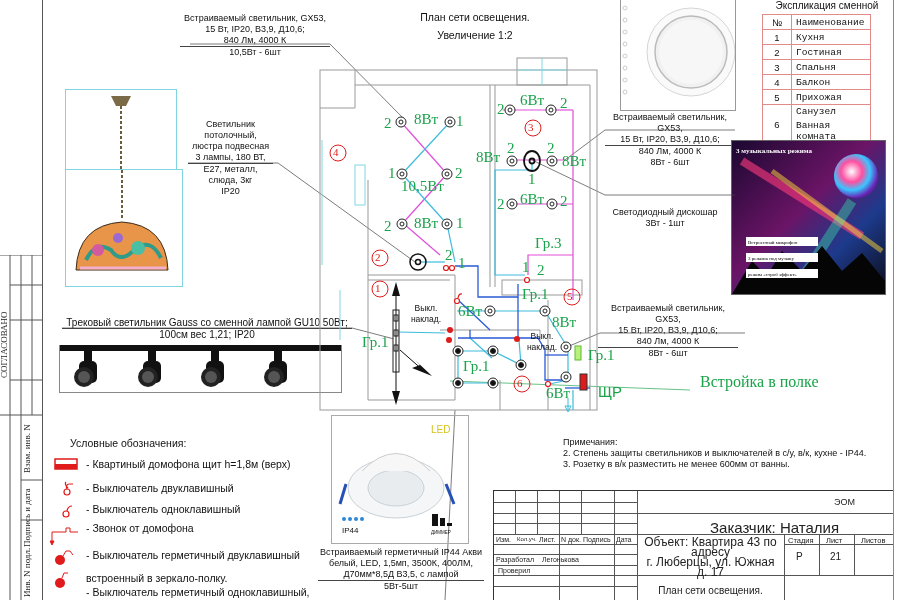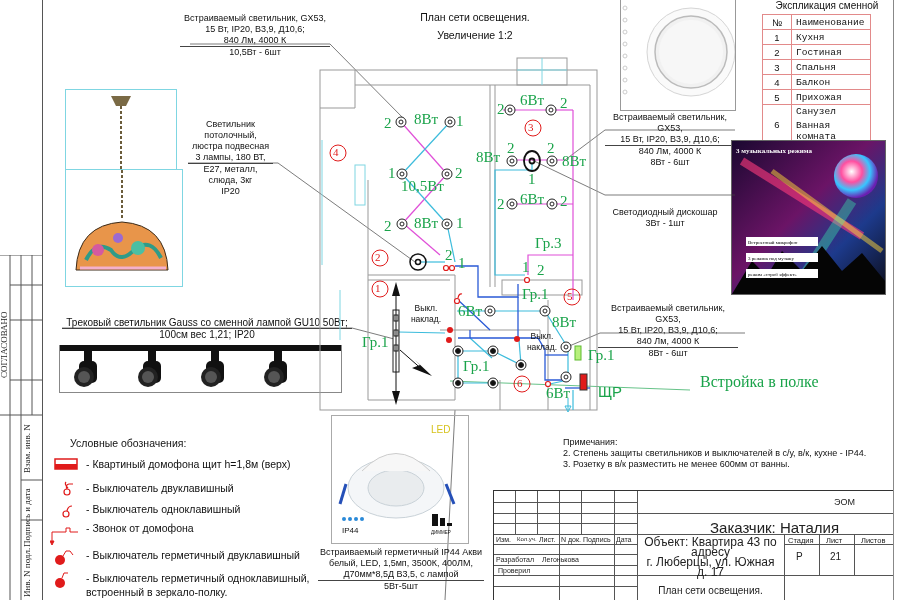--- a/index.html
+++ b/index.html
@@ -535,22 +535,22 @@
   <div style="border-top:1px solid #444">5Вт-5шт</div>
 </div>
 
 <div class="abs" style="left:70px;top:437px;font-size:10.5px">Условные обозначения:</div>
 <div class="legend-row" style="top:458px"><span>- Квартиный домофона щит h=1,8м (верх)</span></div>
 <div class="legend-row" style="top:482px"><span>- Выключатель двуклавишный</span></div>
 <div class="legend-row" style="top:503px"><span>- Выключатель одноклавишный</span></div>
 <div class="legend-row" style="top:522px"><span>- Звонок от домофона</span></div>
 <div class="legend-row" style="top:549px"><span>- Выключатель герметичный двуклавишный</span></div>
 <div class="legend-row" style="top:571px;line-height:14px">
+    <div>встроенный в зеркало-полку.</div>
     <div>- Выключатель герметичный одноклавишный,</div>
-    <div>встроенный в зеркало-полку.</div>
   </div>
 
 <svg class="abs" style="left:50px;top:455px" width="34" height="145">
   <g>
       <rect x="5" y="4" width="22" height="10" fill="#fff" stroke="#e01b1b" stroke-width="1.5"></rect>
       <rect x="5" y="9" width="22" height="5" fill="#e01b1b"></rect>
     </g>
   <g fill="none" stroke="#e01b1b" stroke-width="1.2">
       <circle cx="17" cy="37" r="3"></circle>
       <path d="M17 34 Q15 30 19 29 L23 29 M18 33 Q14 29 16 27"></path>

